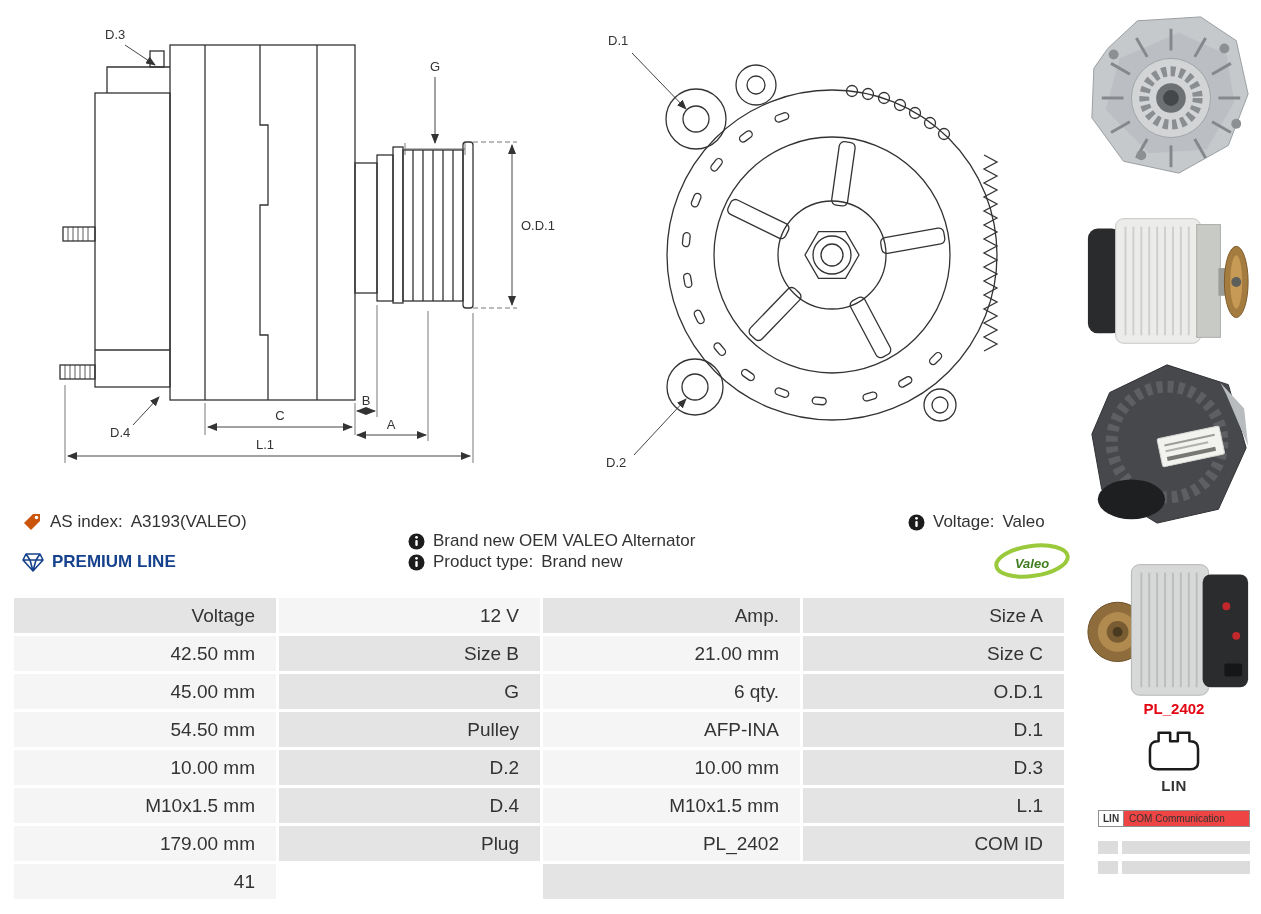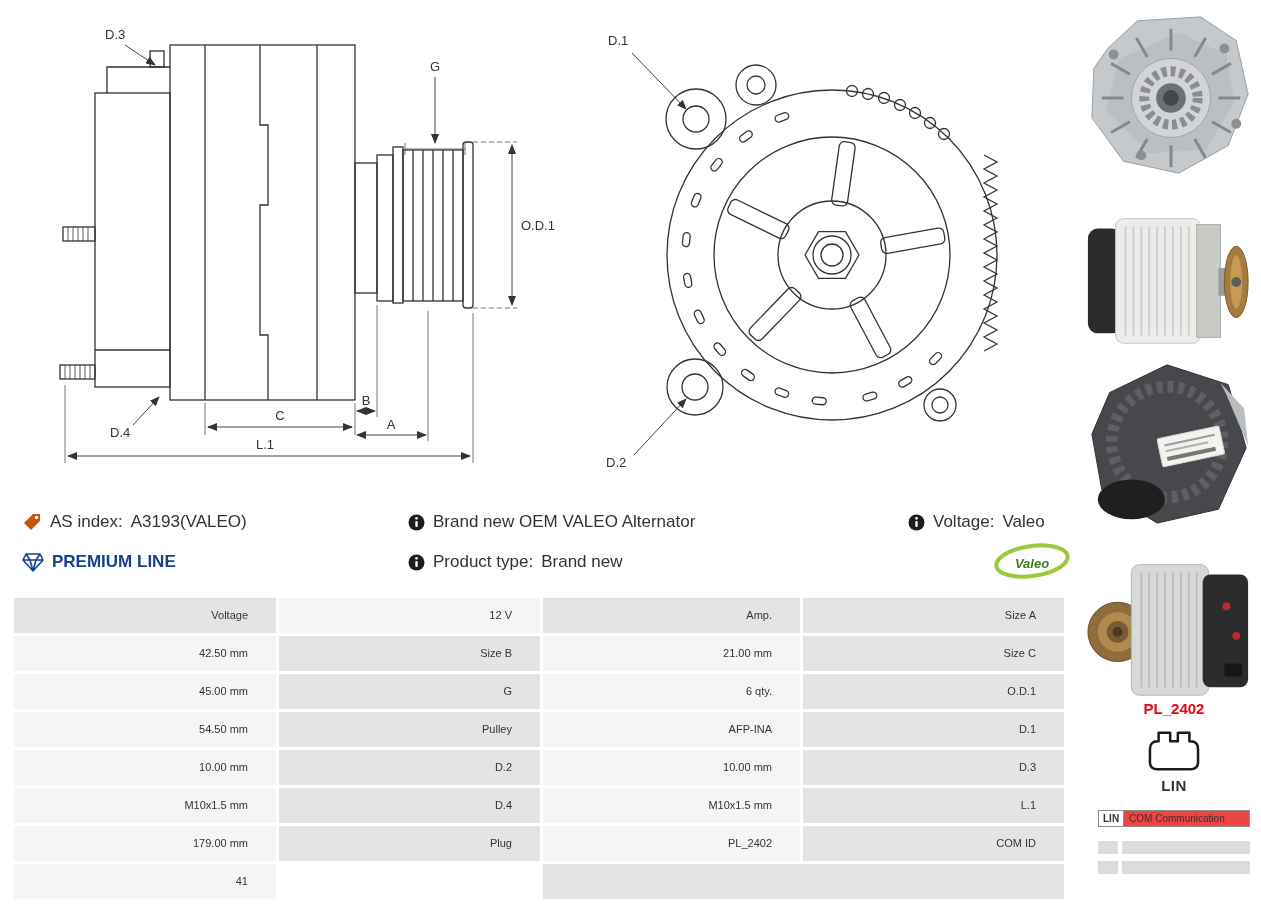--- a/index.html
+++ b/index.html
@@ -9,21 +9,21 @@
   svg text{font-family:"Liberation Sans",sans-serif;font-size:13px;fill:#333}
   .outline rect,.outline path,.outline circle,.outline polygon,.outline line,.outline use{fill:none;stroke:#333;stroke-width:1.3}
   .outline .hatch{stroke-width:.8}
   .dim path{fill:none;stroke:#444;stroke-width:1}
   .dim .ext{stroke:#555;stroke-width:.8}
   .dim .extd{stroke:#555;stroke-width:.8;stroke-dasharray:5 3}
   .icol{position:absolute;display:flex;align-items:center;gap:8px;font-size:17px;height:26px;white-space:nowrap}
   .b{font-weight:normal}
   .premium-text{color:var(--accent-blue,#16418c);font-weight:bold}
   .spec-table{position:absolute;left:14px;top:598px;display:grid;grid-template-columns:262px 261px 257px 261px;gap:3px;background:#fff}
-  .cell{height:35px;line-height:35px;font-size:11px;padding-right:28px;text-align:right;overflow:hidden}
+  .cell{height:35px;line-height:35px;font-size:19px;padding-right:21px;text-align:right;overflow:hidden}
   .lbl{background:var(--table-label-bg,#e4e4e4)}
   .val{background:var(--table-value-bg,#f5f5f5)}
   .merge{grid-column:3/5}
   .photo{position:absolute;left:1080px;width:178px}
   .connector{position:absolute;left:1098px;top:700px;width:152px;text-align:center}
   .plug-code{color:var(--plug-red,#e30613);font-weight:bold;font-size:15px}
   .plug-icon{margin:8px auto 2px;display:block}
   .lin-label{font-weight:bold;font-size:15px;letter-spacing:.5px}
   .lin-badge{display:flex;align-items:stretch;border:1px solid #8f8f8f;margin-top:16px;font-size:10px;line-height:15px}
   .lin-tag{font-weight:bold;padding:0 4px;background:#fff;border-right:1px solid #8f8f8f}
@@ -241,21 +241,21 @@
 
   <div class="icol" style="left:22px;top:509px">
     <svg width="20" height="20" viewBox="0 0 20 20">
       <path d="M2,11 L11,2 H18 V9 L9,18 Z" style="fill:var(--tag-orange,#c9540a)"></path>
       <circle cx="14.5" cy="5.5" r="1.8" fill="#fff"></circle>
     </svg>
     <span>AS index:</span>
     <span class="b">A3193(VALEO)</span>
   </div>
 
-  <div class="icol" style="left:408px;top:509px">
+  <div class="icol" style="left:408px;top:528px">
     <svg width="17" height="17" viewBox="0 0 17 17">
       <circle cx="8.5" cy="8.5" r="8" fill="#1c1c1c"></circle>
       <rect x="7.3" y="7" width="2.4" height="6" rx="1" fill="#fff"></rect>
       <circle cx="8.5" cy="4.3" r="1.4" fill="#fff"></circle>
     </svg>
     <span>Brand new OEM VALEO Alternator</span>
   </div>
 
   <div class="icol" style="left:908px;top:509px">
     <svg width="17" height="17" viewBox="0 0 17 17">

